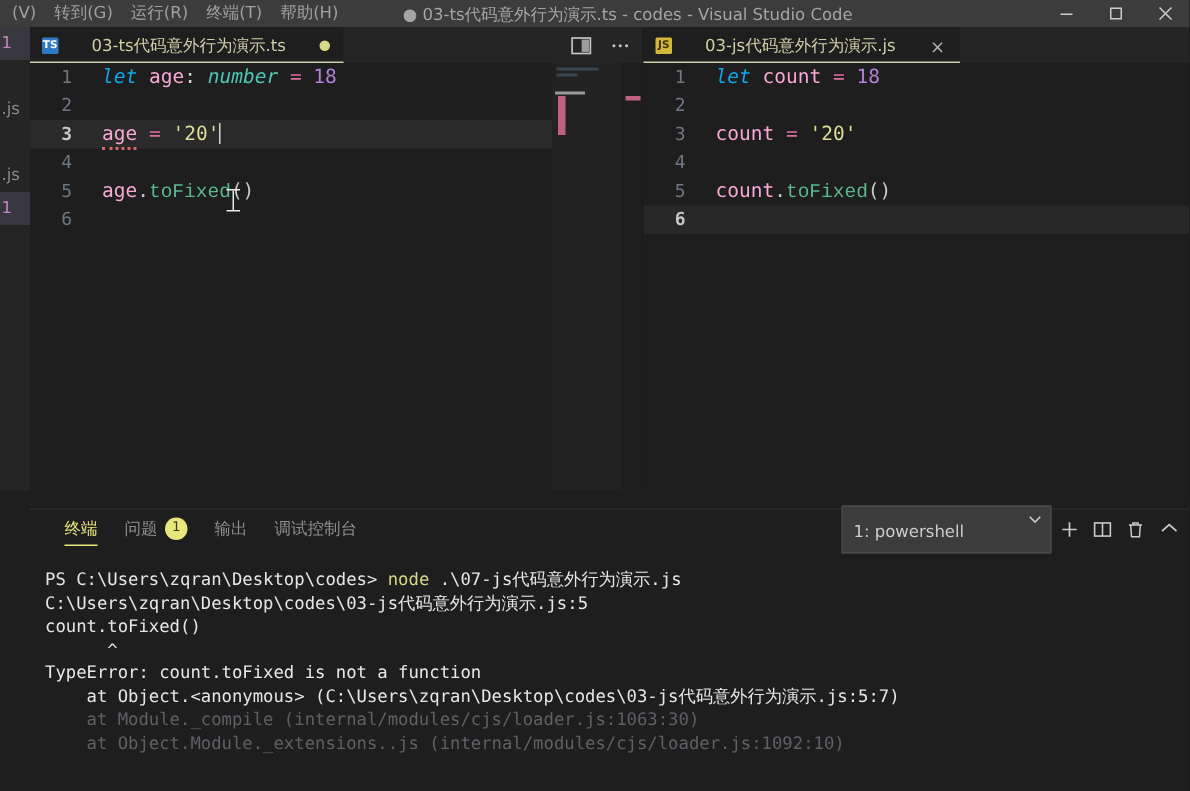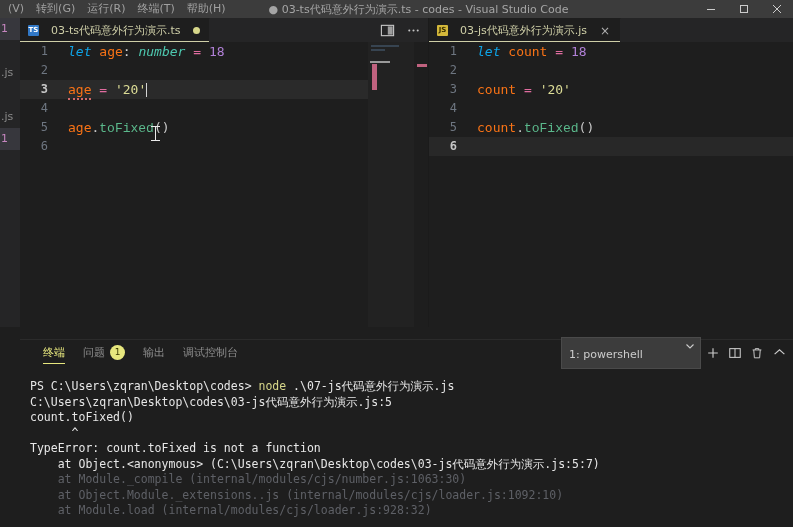--- a/index.html
+++ b/index.html
@@ -59,21 +59,21 @@
   }
   .editor-pane { position: relative; height: 309px; background: #1e1e1e; }
   .pane-left { width: 409px; border-right: 1px solid #1b1b1b; }
   .pane-right { width: 364px; }
 
   .tabbar {
     position: relative; height: 24px; background: #252526;
     display: flex; align-items: stretch;
   }
   .tab {
-    display: flex; align-items: center; gap: 12px;
+    display: flex; align-items: center; gap: 22px;
     padding: 0 9px 0 8px; height: 24px;
     font-size: 11px; color: #cfcfa8; background: #1e1e1e;
     border-top: 1px solid #1e1e1e;
     border-right: 1px solid #252526;
     font-family: "DejaVu Sans", sans-serif;
     white-space: nowrap;
   }
   .tab.active { border-top-color: #1e1e1e; }
   .tab .tab-underline {
     position: absolute; left: 0; height: 1px; background: #cfcfa8;
@@ -115,21 +115,21 @@
   .pane-left .code-row.current { background: #2a2a2a; }
   .gutter {
     position: absolute; left: 0; top: 0; width: 40px;
     text-align: right; padding-right: 12px;
     color: #6e7681; font-size: 12px;
     font-family: "DejaVu Sans Mono", monospace;
   }
   .gutter.cur { color: #c6c6c6; font-weight: bold; }
   .code-text { position: absolute; left: 48px; top: 0; }
   .tok-kw-italic { color: #0ea5e9; font-style: italic; }
-  .tok-var { color: #f97316; }
+  .tok-var { color: #f9a8d4; }
   .tok-type { color: #4ec9b0; font-style: italic; }
   .tok-num-purple { color: #b180d7; }
   .tok-op { color: #e06c9f; }
   .tok-str { color: #dcdc96; }
   .tok-fn { color: #5bb98c; font-family: Liberation Mono, monospace; }
   .tok-punct { color: #c8c8c8; }
   .tok-colon { color: #d4d4d4; }
   .squiggle {
     border-bottom: 2px dotted #d16969;
     padding-bottom: 1px;
@@ -396,19 +396,18 @@
       </div>
     </div>
     <div class="terminal" id="terminal">
         <div class="t-line"><span class="t-white">PS C:\Users\zqran\Desktop\codes&gt; </span><span class="t-yellow">node</span><span class="t-white"> .\07-js代码意外行为演示.js</span></div>
         <div class="t-line"><span class="t-white">C:\Users\zqran\Desktop\codes\03-js代码意外行为演示.js:5</span></div>
         <div class="t-line"><span class="t-white">count.toFixed()</span></div>
         <div class="t-line"><span class="t-white">      ^</span></div>
         <div class="t-line"><span class="t-white"></span></div>
         <div class="t-line"><span class="t-err">TypeError: count.toFixed is not a function</span></div>
         <div class="t-line"><span class="t-white">    at Object.&lt;anonymous&gt; (C:\Users\zqran\Desktop\codes\03-js代码意外行为演示.js:5:7)</span></div>
-        <div class="t-line"><span class="t-dim">    at Module._compile (internal/modules/cjs/number.js:1063:30)</span></div>
+        <div class="t-line"><span class="t-dim">    at Module._compile (internal/modules/cjs/loader.js:1063:30)</span></div>
         <div class="t-line"><span class="t-dim">    at Object.Module._extensions..js (internal/modules/cjs/loader.js:1092:10)</span></div>
-        <div class="t-line"><span class="t-dim">    at Module.load (internal/modules/cjs/loader.js:928:32)</span></div>
       </div>
   </div>
 
 </div>
 
 </body></html>

